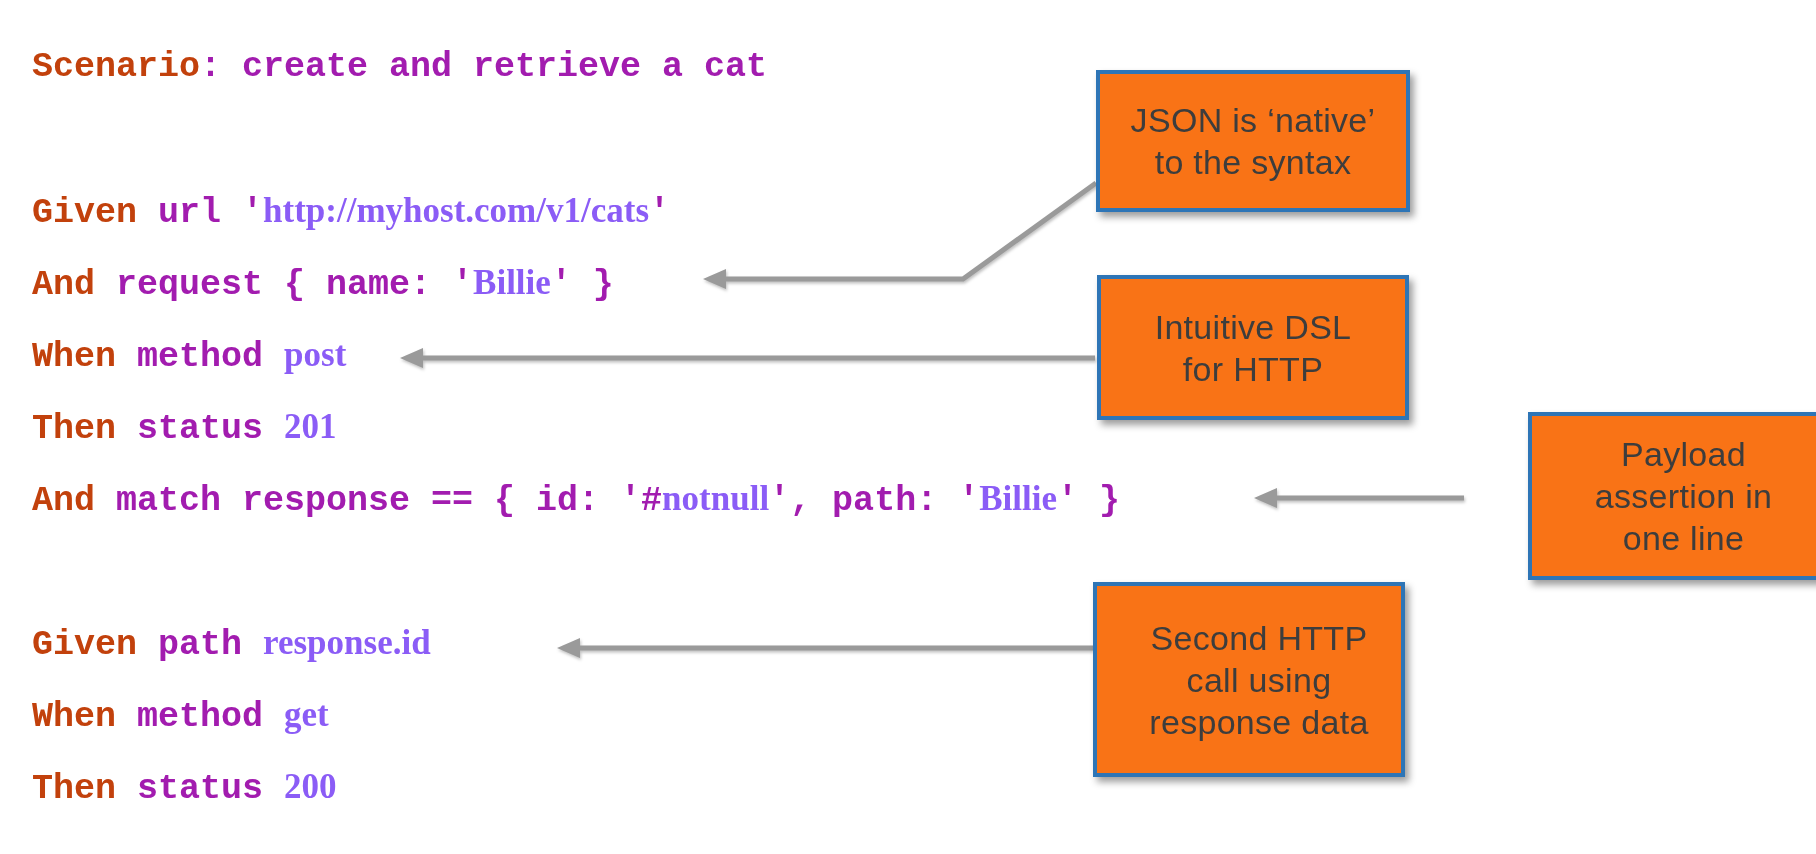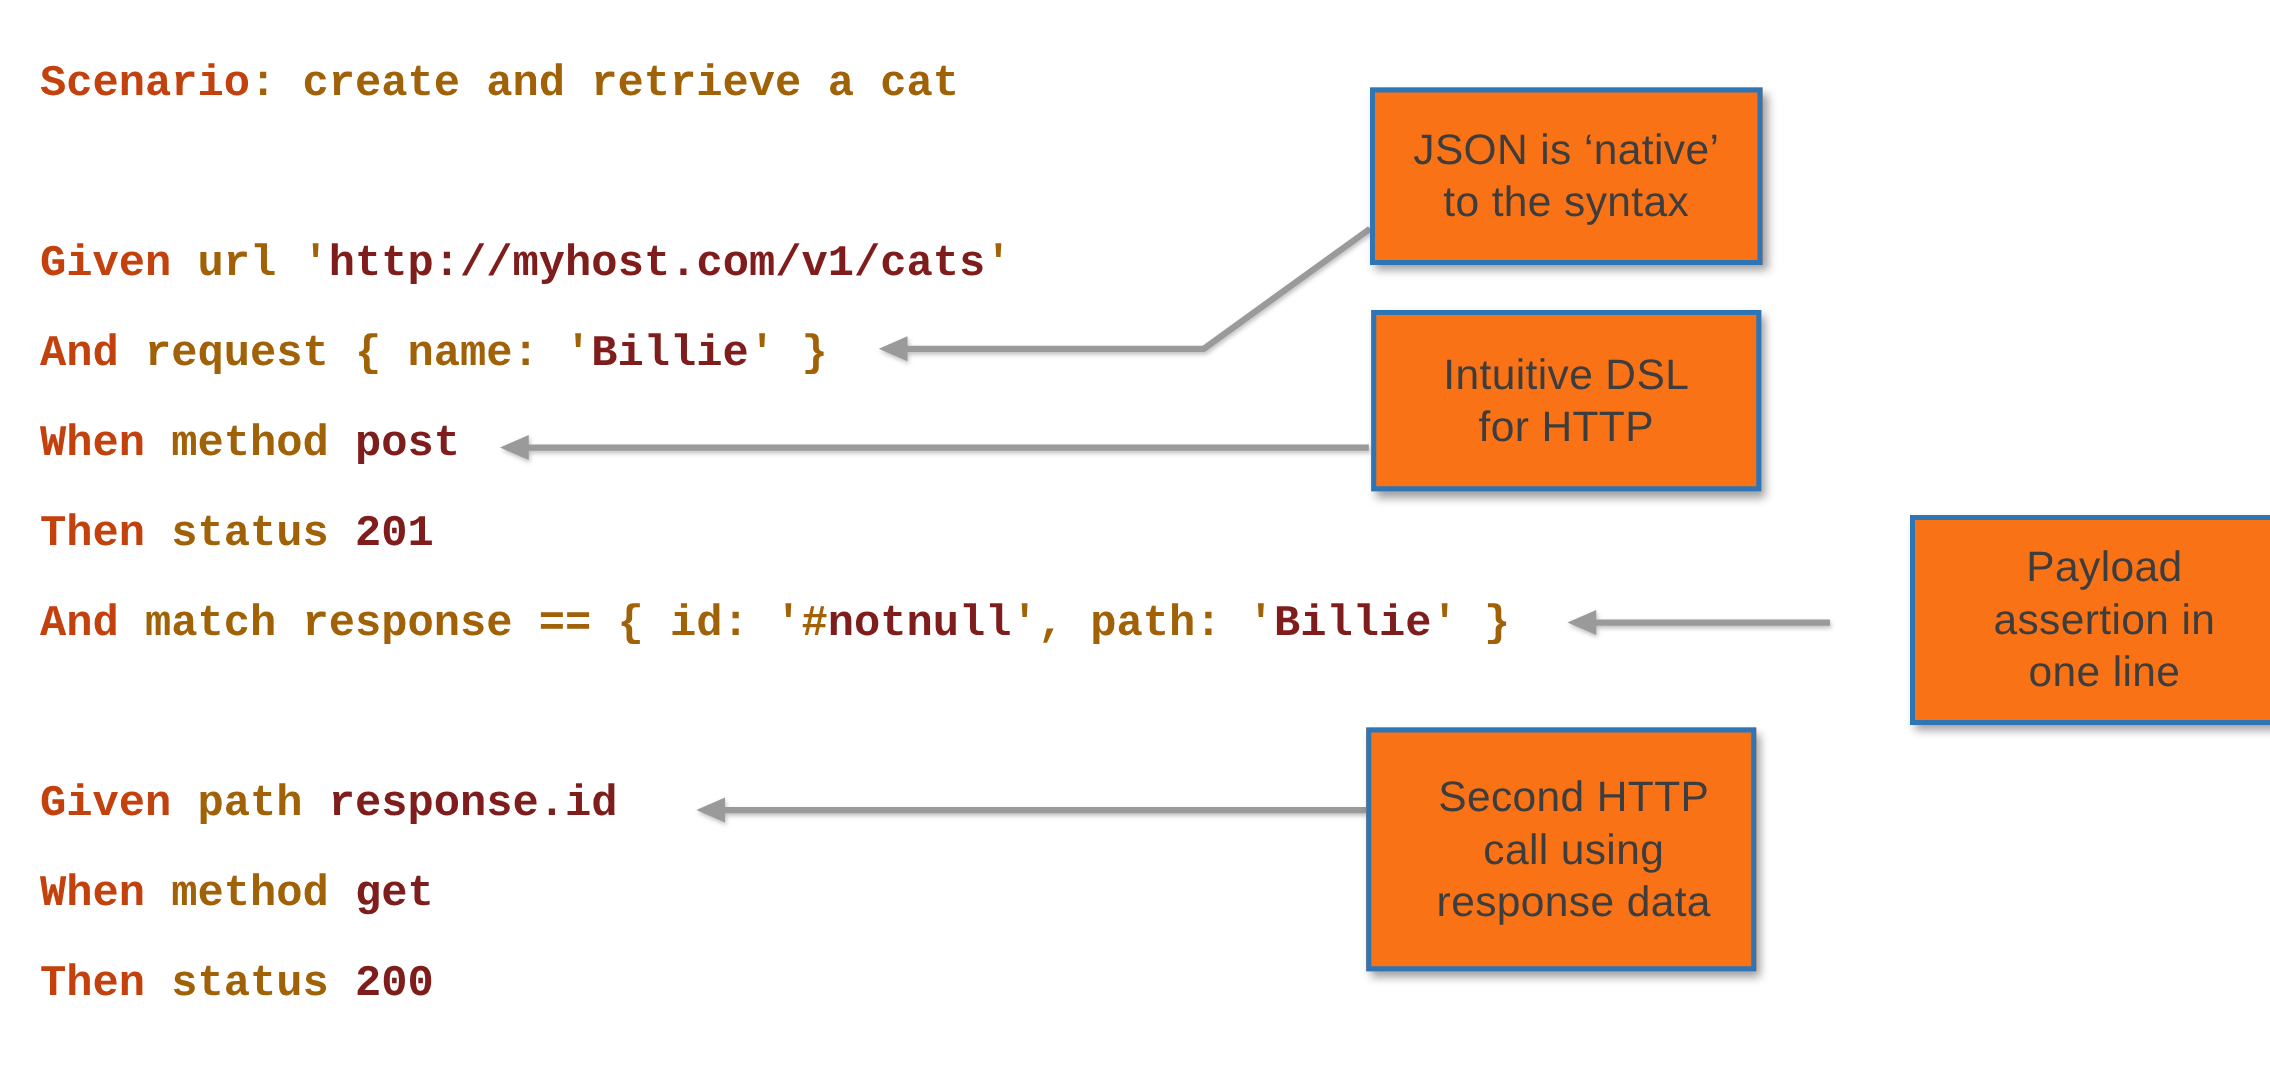--- a/index.html
+++ b/index.html
@@ -8,22 +8,22 @@
     overflow:hidden; font-family:"Liberation Sans", sans-serif;
   }
   
   .code {
     position:absolute; left:32px; top:31px;
     font-family:"Liberation Mono","DejaVu Sans Mono",monospace;
     font-weight:bold; font-size:35px;
   }
   .code-line { height:72px; line-height:72px; white-space:pre; }
   .tk-keyword { color:#c2410c; }
-  .tk-value   { color:#7f1d1d; }
-  .tk-plain   { color:#a16207; }
+  .tk-value   { color:#8b5cf6;font-family:Liberation Serif, serif; }
+  .tk-plain   { color:#a21caf; }
   
   svg.arrows {
     position:absolute; left:0; top:0;
     filter: drop-shadow(1px 2px 1.5px rgba(0,0,0,0.25));
   }
   svg.arrows polyline, svg.arrows line { fill:none; stroke:#9a9a9a; stroke-width:5; }
   svg.arrows polygon { fill:#9a9a9a; stroke:none; }
   
   .callout {
     position:absolute; background:#f97316; border:4px solid #2e75b6;
@@ -71,21 +71,21 @@
       <line x1="1093" y1="648" x2="578" y2="648"></line>
       <polygon points="557,648 580,638 580,658"></polygon>
     </g>
   </svg>
 
   <div class="callout" style="left:1096px; top:70px; width:314px; height:142px;">
     <div class="callout-text">JSON is ‘native’
 to the syntax</div>
   </div>
 
-  <div class="callout" style="left:1097px; top:248px; width:312px; height:145px;">
+  <div class="callout" style="left:1097px; top:275px; width:312px; height:145px;">
     <div class="callout-text">Intuitive DSL
 for HTTP</div>
   </div>
 
   <div class="callout" style="left:1528px; top:412px; width:311px; height:168px;">
     <div class="callout-text">Payload
 assertion in
 one line</div>
   </div>
 

